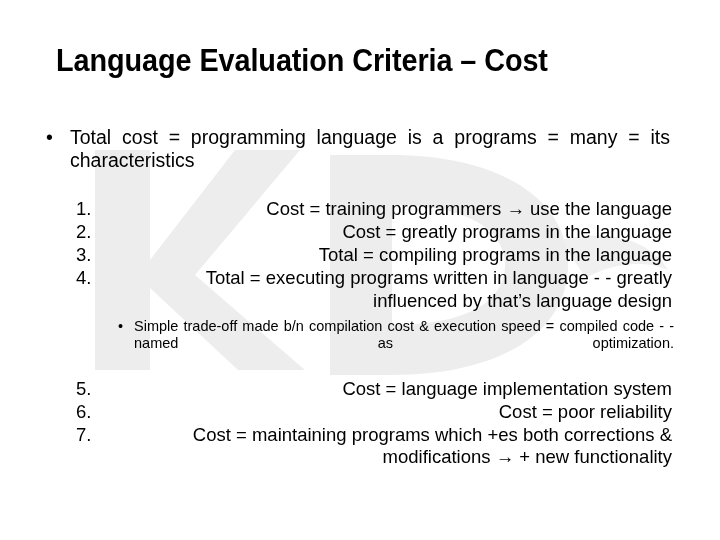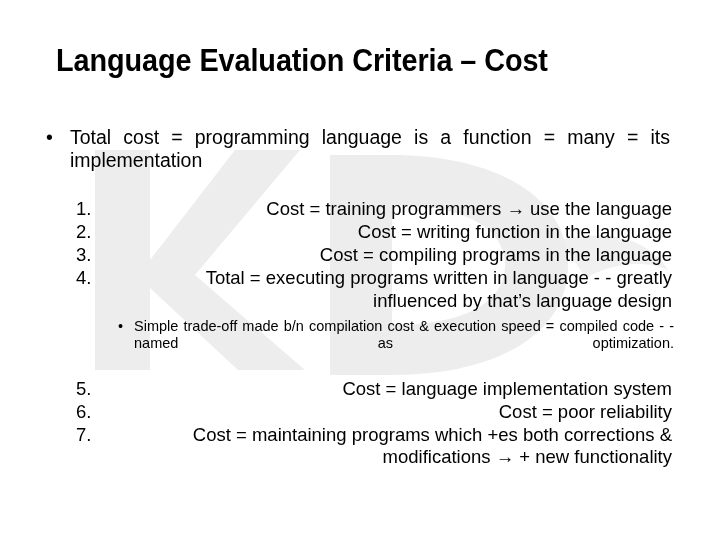--- a/index.html
+++ b/index.html
@@ -175,38 +175,38 @@
   </div>
 
   <div class="title-area">
     <h1 class="slide-title">Language Evaluation Criteria – Cost</h1>
   </div>
 
   <div class="body-area">
 
     <div class="lvl1">
       <span class="bullet-dot">•</span>
-      <span class="lvl1-text">Total cost = programming language is a function = many = its implementation</span>
+      <span class="lvl1-text">Total cost = programming language is a programs = many = its characteristics</span>
     </div>
 
     <ul class="numlist">
 
       <li class="numitem">
         <span class="num">1.</span>
         <span class="itemtext">Cost = training programmers → use the language</span>
       </li>
 
       <li class="numitem">
         <span class="num">2.</span>
-        <span class="itemtext">Cost = writing function in the language</span>
+        <span class="itemtext">Cost = greatly programs in the language</span>
       </li>
 
       <li class="numitem">
         <span class="num">3.</span>
-        <span class="itemtext">Cost = compiling programs in the language</span>
+        <span class="itemtext">Total = compiling programs in the language</span>
       </li>
 
       <li class="numitem">
         <span class="num">4.</span>
         <span class="itemtext">Total = executing programs written in language - - greatly influenced by that’s language design</span>
       </li>
 
       <div class="gap-after-4"></div>
 
       <ul class="sublist">

